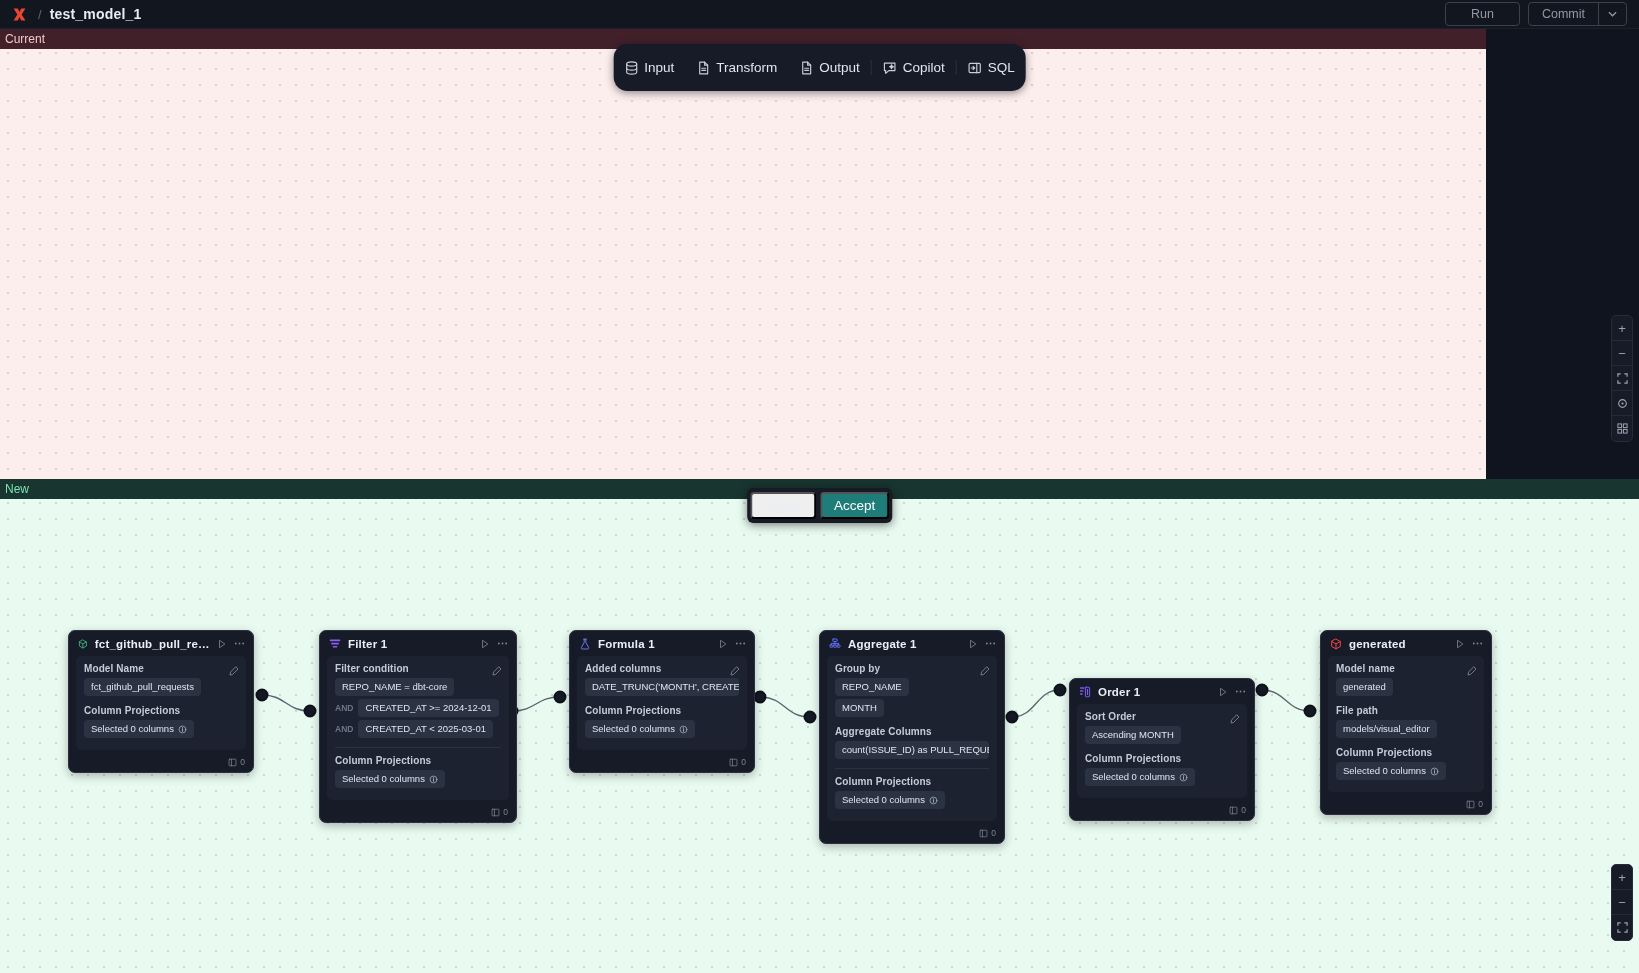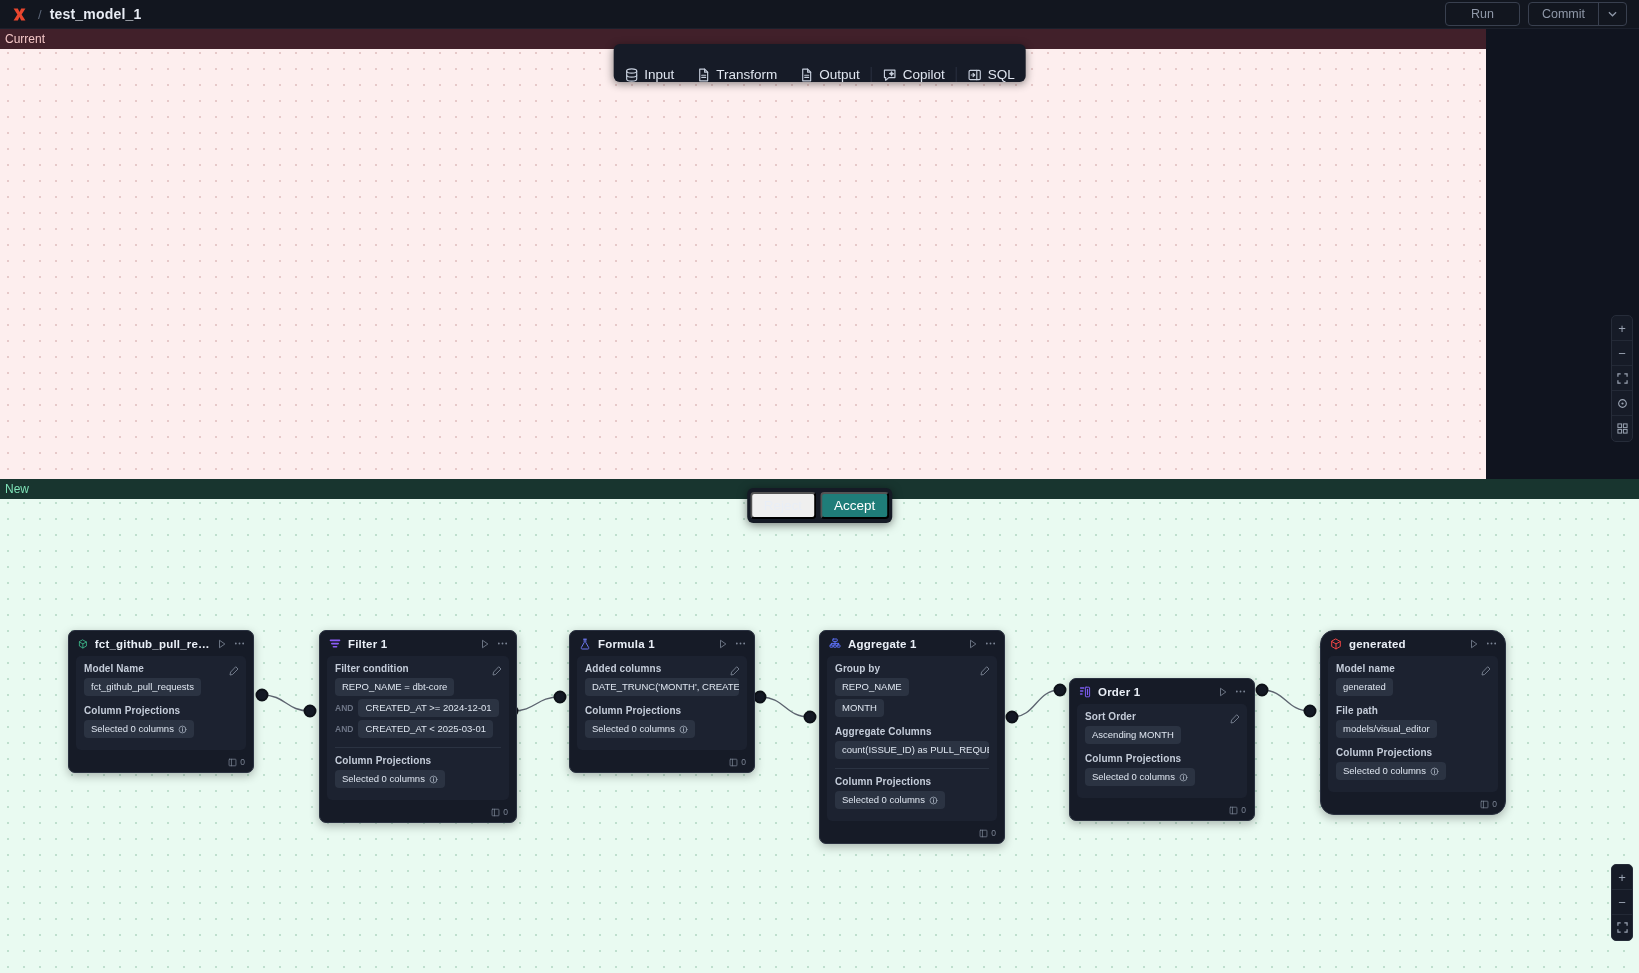--- a/index.html
+++ b/index.html
@@ -52,22 +52,22 @@
     background-image: radial-gradient(#bfdfce 1px, transparent 1px);
     background-size: 16px 16px;
     overflow: hidden;
     padding-left: 32px;
   }
   .pane-new .pane-label { background: #18352f; color: #7fe3b8; }
 
   
   .toolbar {
     position: absolute; top: 44px; left: 50%; transform: translateX(-50%);
-    background: #161b27; border-radius: 6px;
-    display: flex; align-items: flex-end; height: 38px;
+    background: #161b27; border-radius: 14px;
+    display: flex; align-items: center; height: 47px;
     box-shadow: 0 2px 8px rgba(0,0,0,.45);
     z-index: 30;
   }
   .tool {
     display: flex; align-items: center; gap: 6px;
     color: #dfe5ef; font-size: 13.5px; padding: 0 11px;
     white-space: nowrap;
   }
   .tool + .tool.sep { border-left: 1px solid #2b3140; }
   .tool svg { display:block; flex:0 0 auto; }
@@ -409,21 +409,21 @@
             </div>
     </div>
     <div class="node-foot">
       <svg width="9" height="9" viewBox="0 0 12 12" fill="none" stroke="#7b8494" stroke-width="1" stroke-linecap="round" stroke-linejoin="round">
               <rect x="1.4" y="1.6" width="9.2" height="8.8" rx=".8"></rect>
               <path d="M4.6 1.6v8.8"></path>
             </svg>
       <span>0</span>
     </div>
         </div>
-        <div class="node" style="left: 1320px; top: 151px; width: 186px; border-radius: 14px;">
+        <div class="node" style="left: 1320px; top: 151px; width: 172px;">
     <div class="node-head">
       <svg width="12" height="12" viewBox="0 0 12 12" fill="none" stroke="#ef4444" stroke-width="1" stroke-linecap="round" stroke-linejoin="round">
               <path d="M6 1.1l4.3 2.4v5L6 10.9 1.7 8.5v-5z"></path>
               <path d="M1.7 3.5L6 5.9l4.3-2.4M6 5.9v5"></path>
             </svg>
       <span class="node-title">generated</span>
       <span class="node-head-actions">
         <span><svg width="10" height="10" viewBox="0 0 12 12" fill="none" stroke="#7b8494" stroke-width="1" stroke-linecap="round" stroke-linejoin="round">
                   <path d="M3.4 1.8l6 4.2-6 4.2z"></path>
                 </svg></span>

